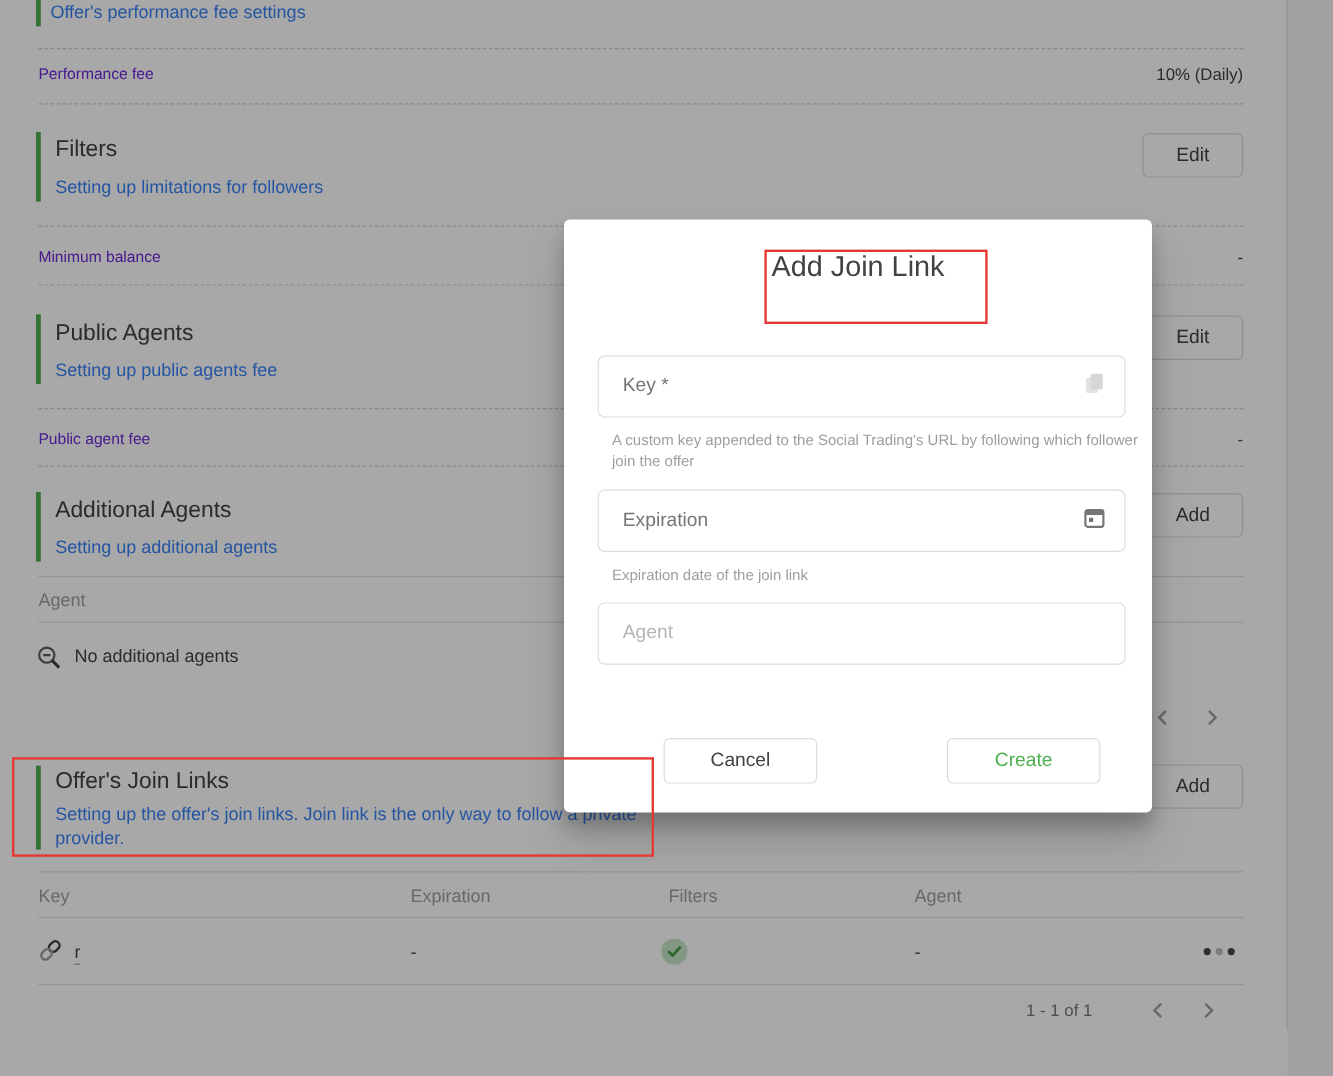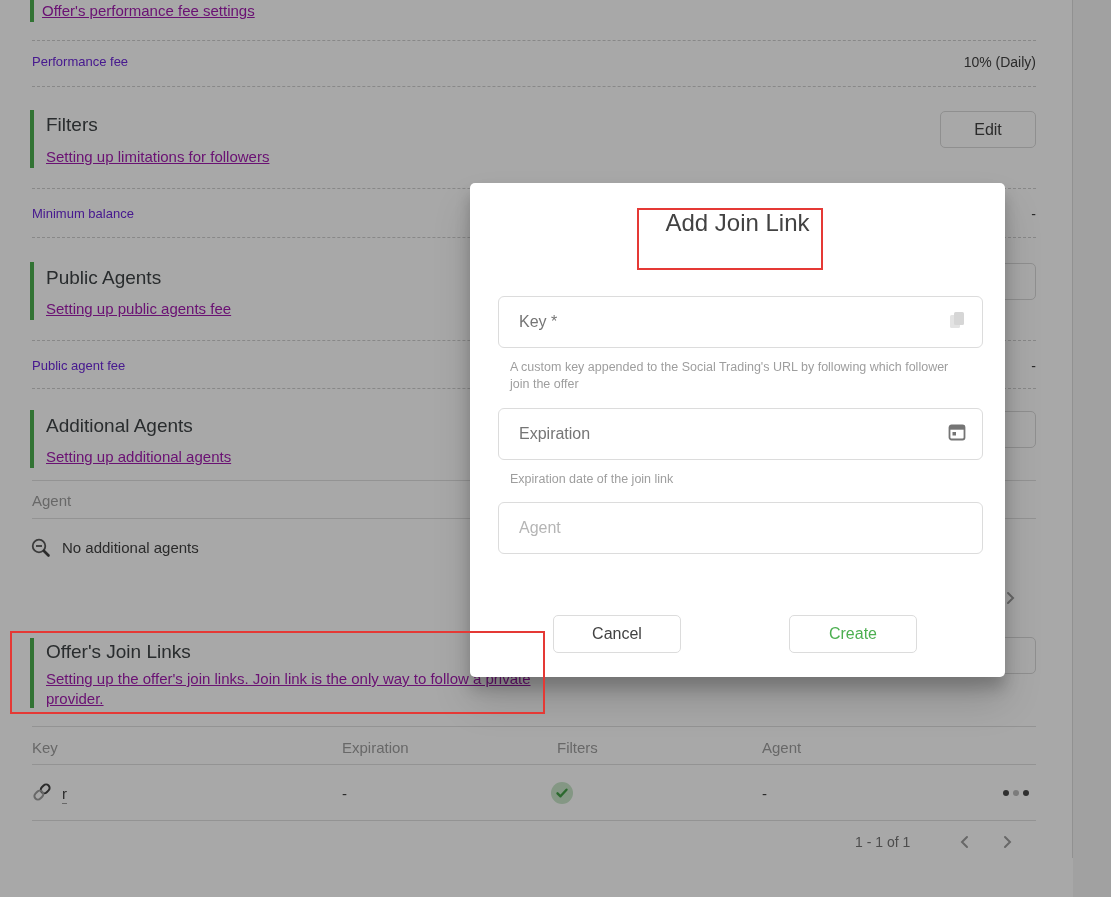--- a/index.html
+++ b/index.html
@@ -4,39 +4,39 @@
 <style>
   html,body{margin:0;padding:0;background:#fff;}
   #app{position:relative;width:1111px;height:897px;overflow:hidden;
        font-family:"Liberation Sans","DejaVu Sans",sans-serif;color:#424242;background:#fff;}
   
   .content{position:absolute;inset:0;z-index:1;background:#fff;}
   .outer-strip{position:absolute;left:1073px;top:0;right:0;height:100%;background:#f5f5f5;}
   .v-border{position:absolute;left:1072px;top:0;width:1px;height:858px;background:#dcdcdc;}
   .greenbar{position:absolute;left:30px;width:4px;background:#4caf50;}
   .sec-title{position:absolute;left:46px;font-size:19px;color:#3f4446;}
-  .sec-sub{position:absolute;left:46px;font-size:15px;color:#a21caf;line-height:20px;text-decoration:underline;}
+  .sec-sub{position:absolute;left:46px;font-size:15px;color:#3b82f6;line-height:20px;}
   .dash{position:absolute;left:32px;right:75px;border-top:1px dashed #cfcfcf;height:0;}
   .hline{position:absolute;left:32px;right:75px;border-top:1px solid #e0e0e0;height:0;}
   .kv-label{position:absolute;left:32px;font-size:13px;color:#6d28d9;}
   .kv-value{position:absolute;right:75px;font-size:14px;color:#424242;text-align:right;}
-  .btn{position:absolute;width:96px;height:37px;border:1px solid #dadada;border-radius:5px;
+  .btn{position:absolute;width:84px;height:37px;border:1px solid #dadada;border-radius:5px;
        background:#fff;font-size:16px;color:#424242;display:flex;align-items:center;
        justify-content:center;box-sizing:border-box;cursor:pointer;right:75px;}
   .th{position:absolute;font-size:15px;color:#9e9e9e;}
   .cell{position:absolute;font-size:15px;color:#424242;}
   .key-link{color:#424242;border-bottom:1px dashed #9e9e9e;padding-bottom:1px;cursor:pointer;}
   .dots{position:absolute;display:flex;gap:4px;align-items:center;cursor:pointer;}
   .dot{width:6px;height:6px;border-radius:50%;background:#4a4a4a;}
   .dot.mid{background:#bdbdbd;}
   .pager{position:absolute;display:flex;align-items:center;color:#757575;font-size:14px;}
   .chev{width:18px;height:18px;cursor:pointer;}
   
   .overlay{position:absolute;inset:0;background:rgba(0,0,0,0.34);z-index:5;}
-  .modal{position:absolute;left:470px;top:183px;width:535px;height:494px;background:#fff;
+  .modal{position:absolute;left:470px;top:183px;width:490px;height:494px;background:#fff;
          border-radius:5px;z-index:10;box-shadow:0 11px 15px rgba(0,0,0,.2),0 24px 38px rgba(0,0,0,.15);}
   .m-title{position:absolute;top:26px;left:0;right:0;text-align:center;font-size:24px;color:#424242;}
   .m-sub{position:absolute;top:65px;left:0;right:0;text-align:center;font-size:15px;color:#757575;}
   .field{position:absolute;left:28px;right:22px;height:52px;}
   .field input{width:100%;height:100%;box-sizing:border-box;border:1px solid #dcdcdc;border-radius:6px;
          padding:0 46px 0 20px;font-size:16px;color:#424242;background:#fff;outline:none;
          font-family:"Liberation Sans","DejaVu Sans",sans-serif;}
   .field input::placeholder{color:#757575;opacity:1;}
   .field input.lite::placeholder{color:#b5b5b5;}
   .f-icon{position:absolute;right:16px;top:50%;transform:translateY(-50%);}

